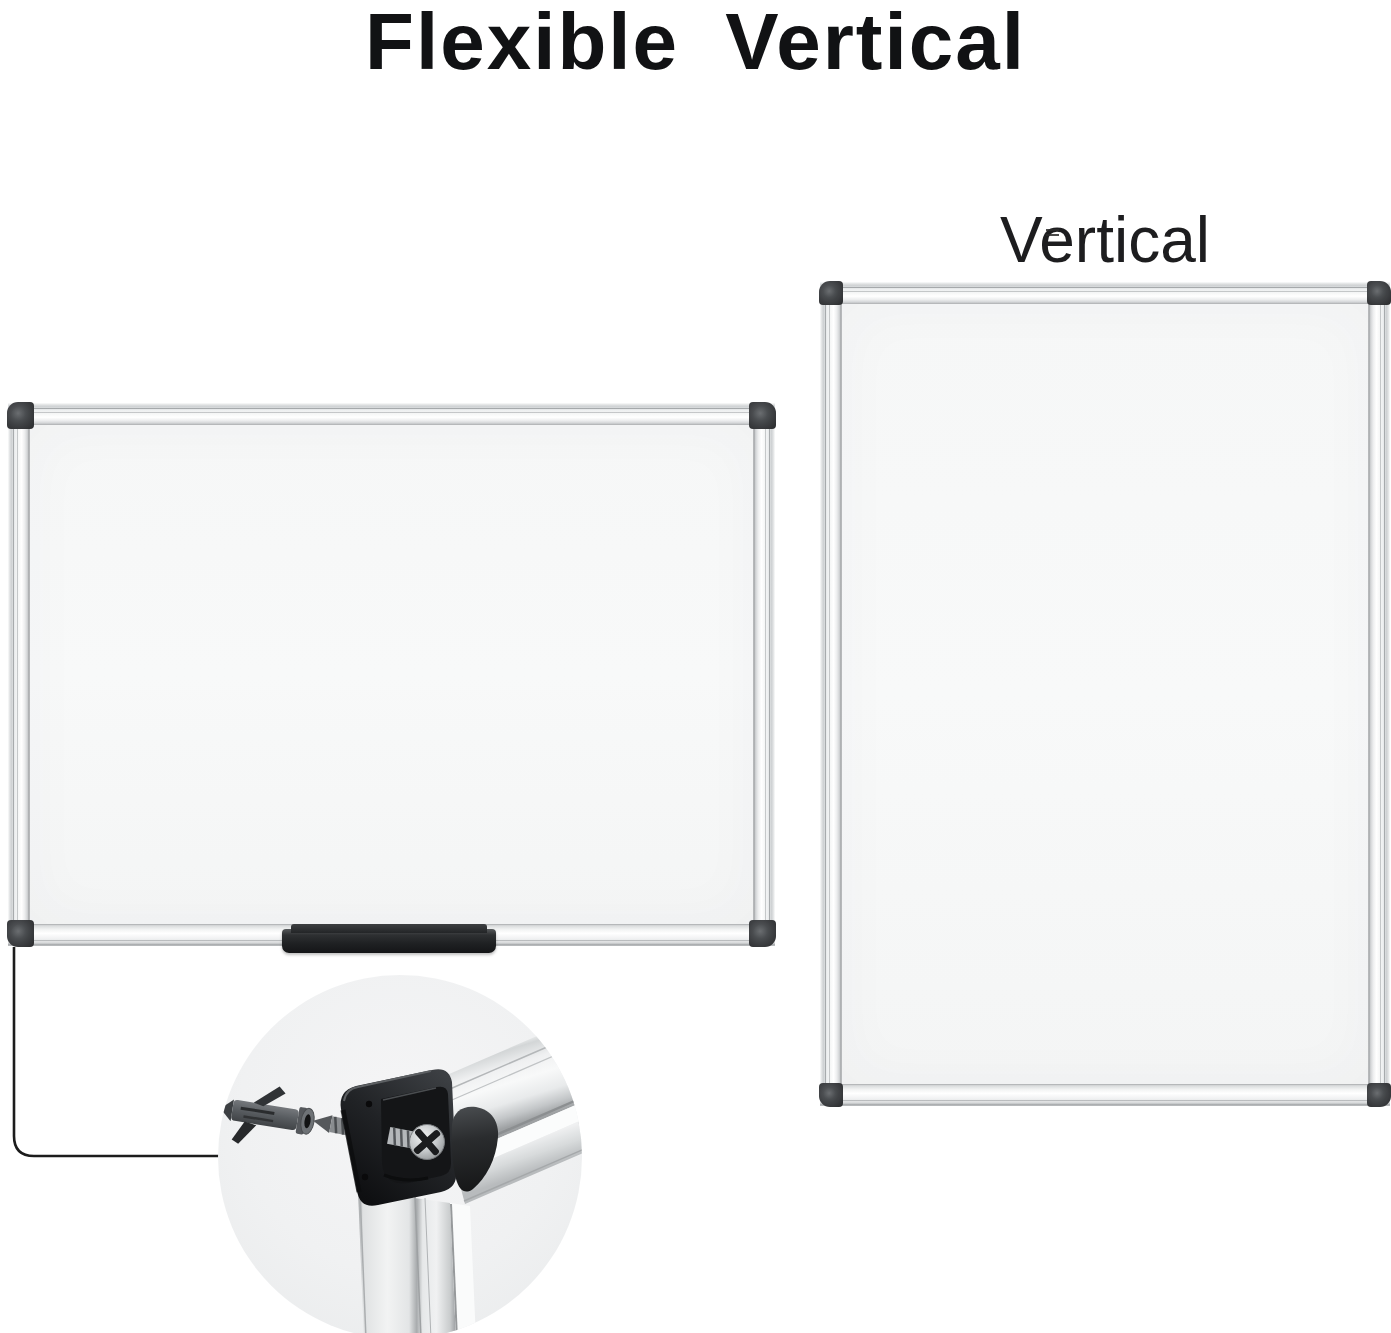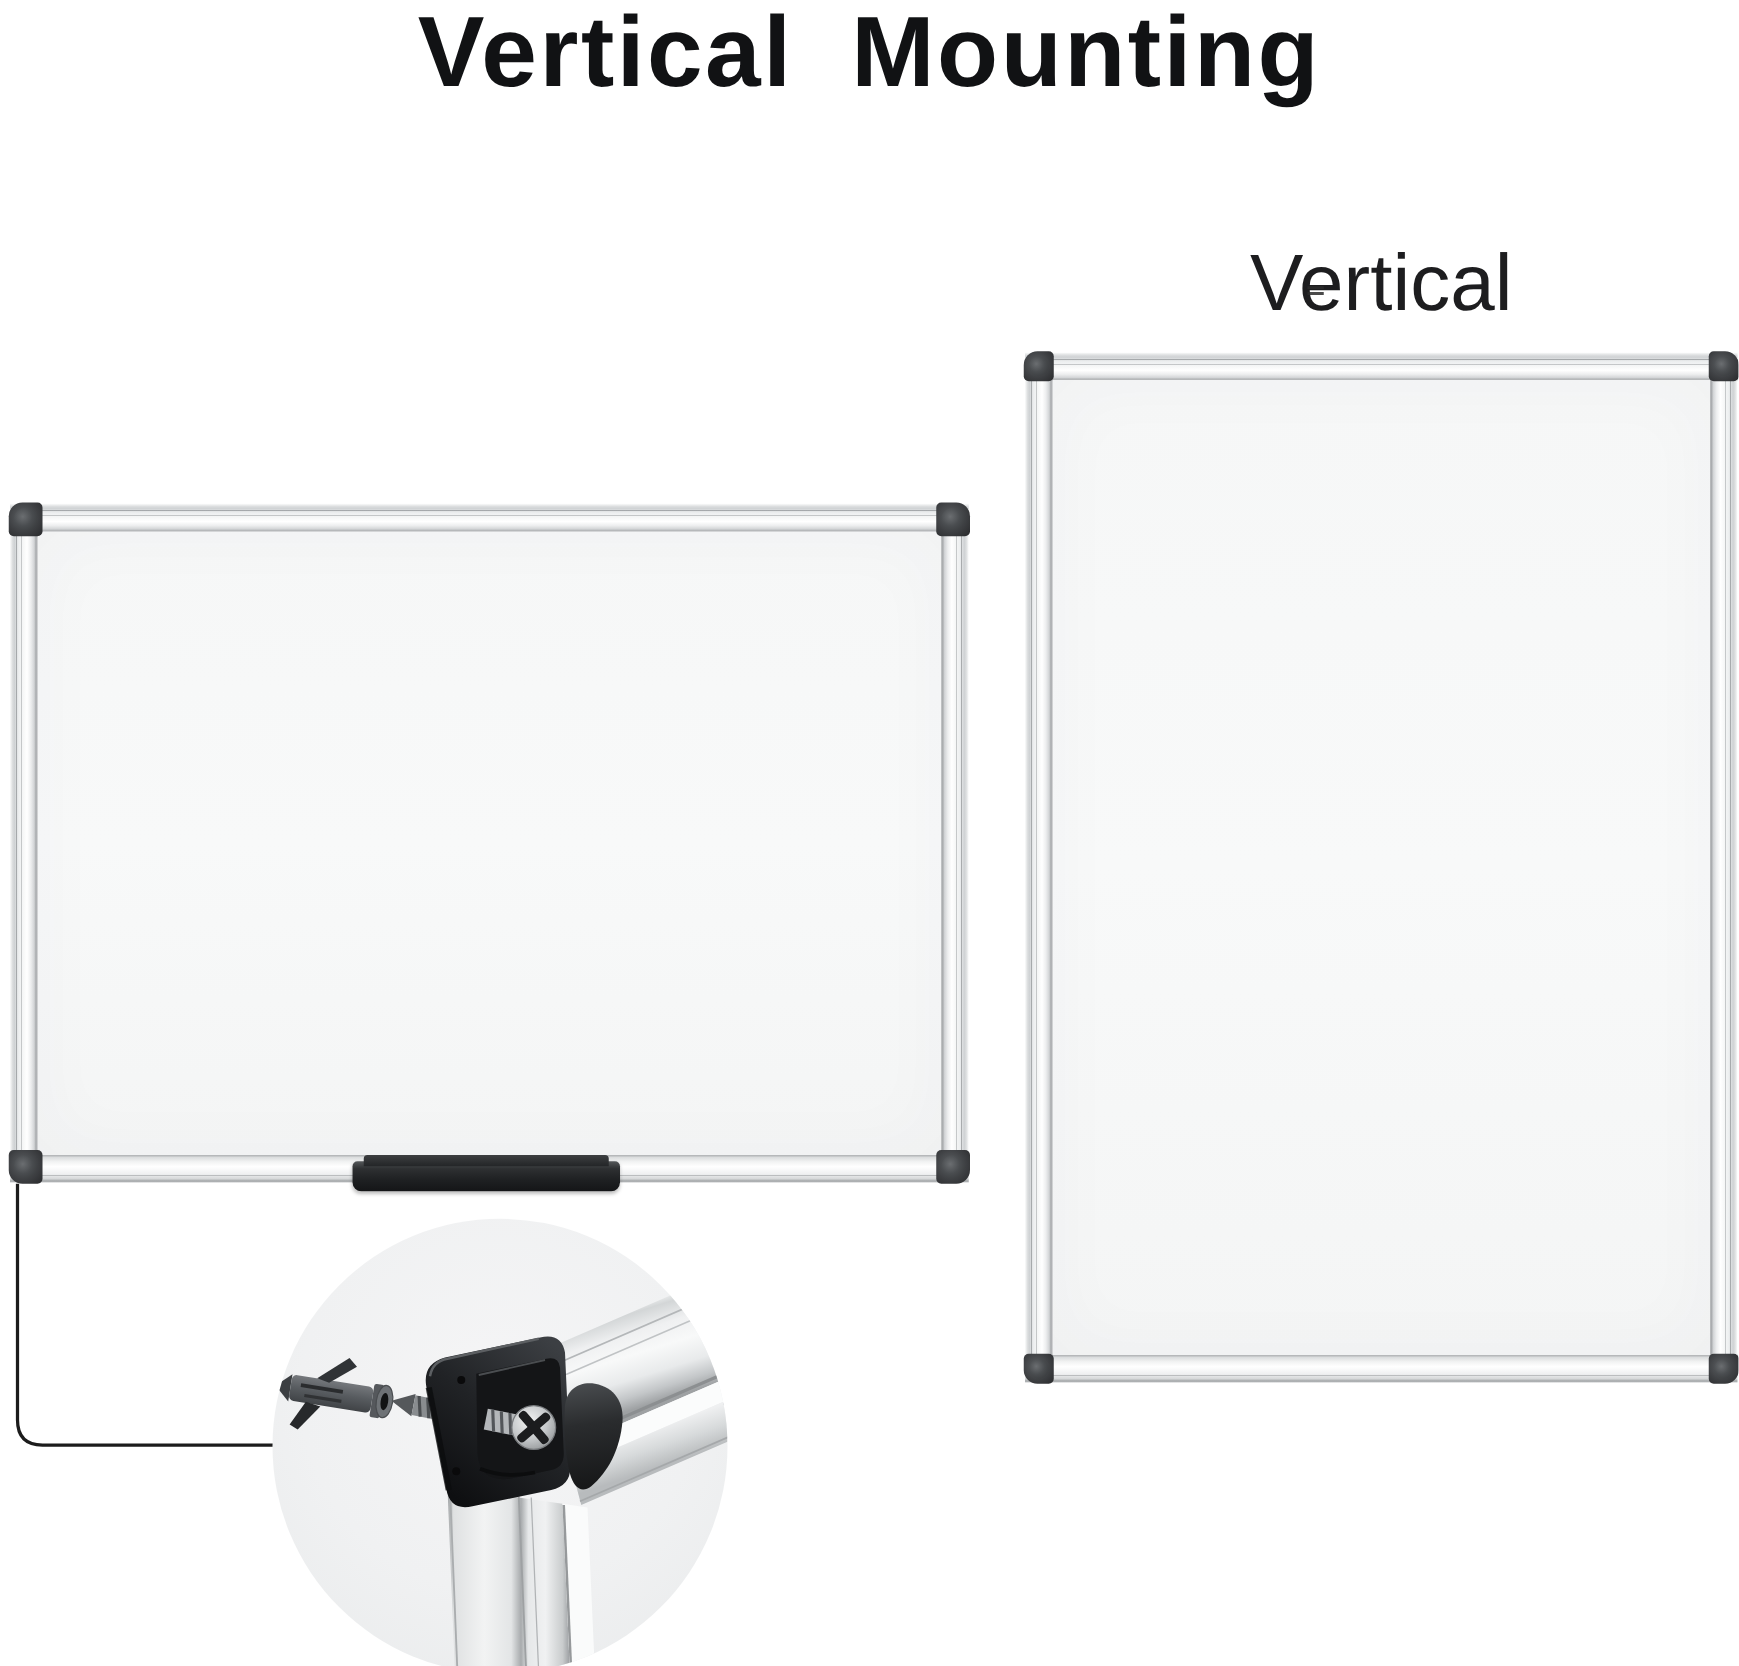--- a/index.html
+++ b/index.html
@@ -11,21 +11,21 @@
   .page-title{
     position:absolute;left:0;right:0;top:2px;margin:0;
     text-align:center;font-size:80px;font-weight:700;color:#111214;
     letter-spacing:2px;word-spacing:22px;line-height:1.0;
   }
   .orient-label{
     position:absolute;font-size:64px;font-weight:400;color:#1d1d1f;
     line-height:1.0;transform:translateX(-50%);white-space:nowrap;
   }
   .label-horizontal{left:395px;top:296px;}
-  .label-vertical{left:1105px;top:194px;}
+  .label-vertical{left:1105px;top:208px;}
   .glitch{
     position:absolute;left:1046px;top:229px;width:13px;height:9px;opacity:.85;
     background:repeating-linear-gradient(180deg,#2a2a2a 0 2px,transparent 2px 5px);
   }
   
   .board{position:absolute;}
   .board-horizontal{left:8px;top:403px;width:767px;height:543px;}
   .board-vertical{left:820px;top:282px;width:570px;height:824px;}
   .f{position:absolute;}
   .ft{top:0;left:0;right:0;height:23px;
@@ -70,21 +70,21 @@
     background:radial-gradient(circle at 50% 38%, #f5f5f6 0%, #f0f1f2 55%, #e8eaeb 100%);
     overflow:hidden;
   }
   .detail-circle svg{display:block;}
 </style>
 </head>
 <body>
 
 <figure id="stage" style="margin:0">
 
-  <h1 class="page-title">Vertical Mounting</h1>
+  <h1 class="page-title">Flexible Vertical</h1>
 
   <div class="orient-label label-vertical">Vertical</div>
   <div class="glitch"></div>
 
   <section class="board board-horizontal">
     <div class="f ft"></div>
     <div class="f fb"></div>
     <div class="f fl"></div>
     <div class="f fr"></div>
     <div class="surface"></div>

